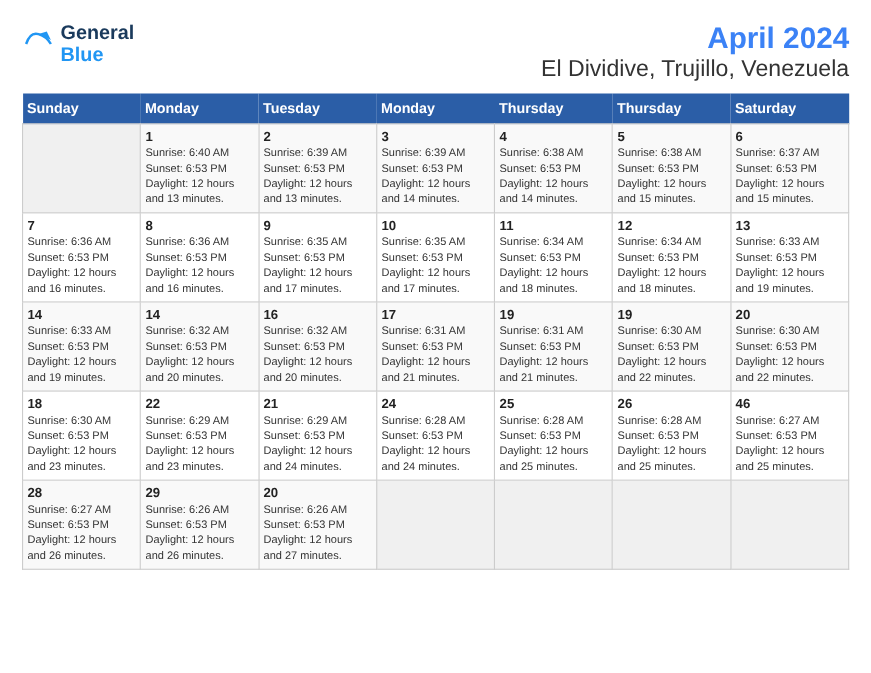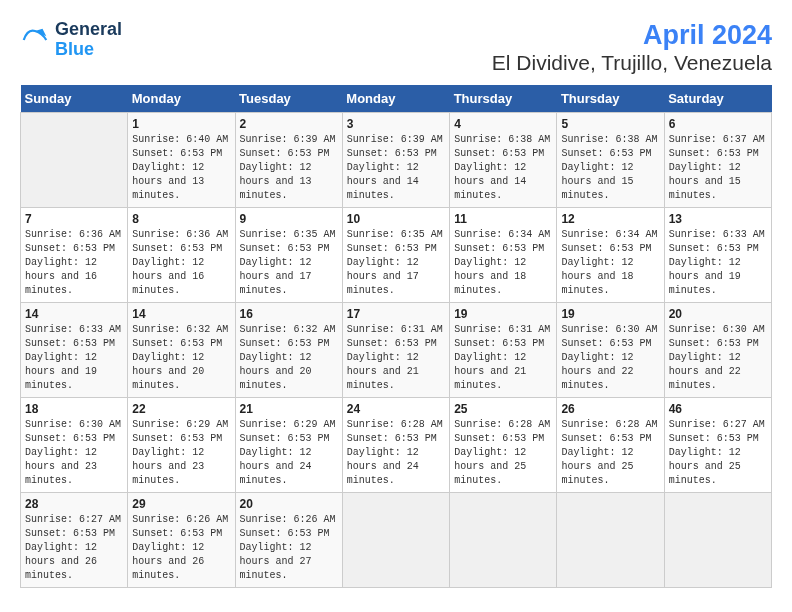--- a/index.html
+++ b/index.html
@@ -78,21 +78,20 @@
     .day-num {
       font-weight: bold;
       font-size: 12px;
       margin-bottom: 2px;
       color: #222;
     }
     .day-info {
       font-size: 10px;
       color: #333;
       line-height: 1.4;
-      font-family: Liberation Mono, monospace;
     }
     .empty-cell {
       background: #f0f0f0 !important;
     }
   </style>
 </head>
 <body>
 
 <div class="header">
   <div class="logo">

